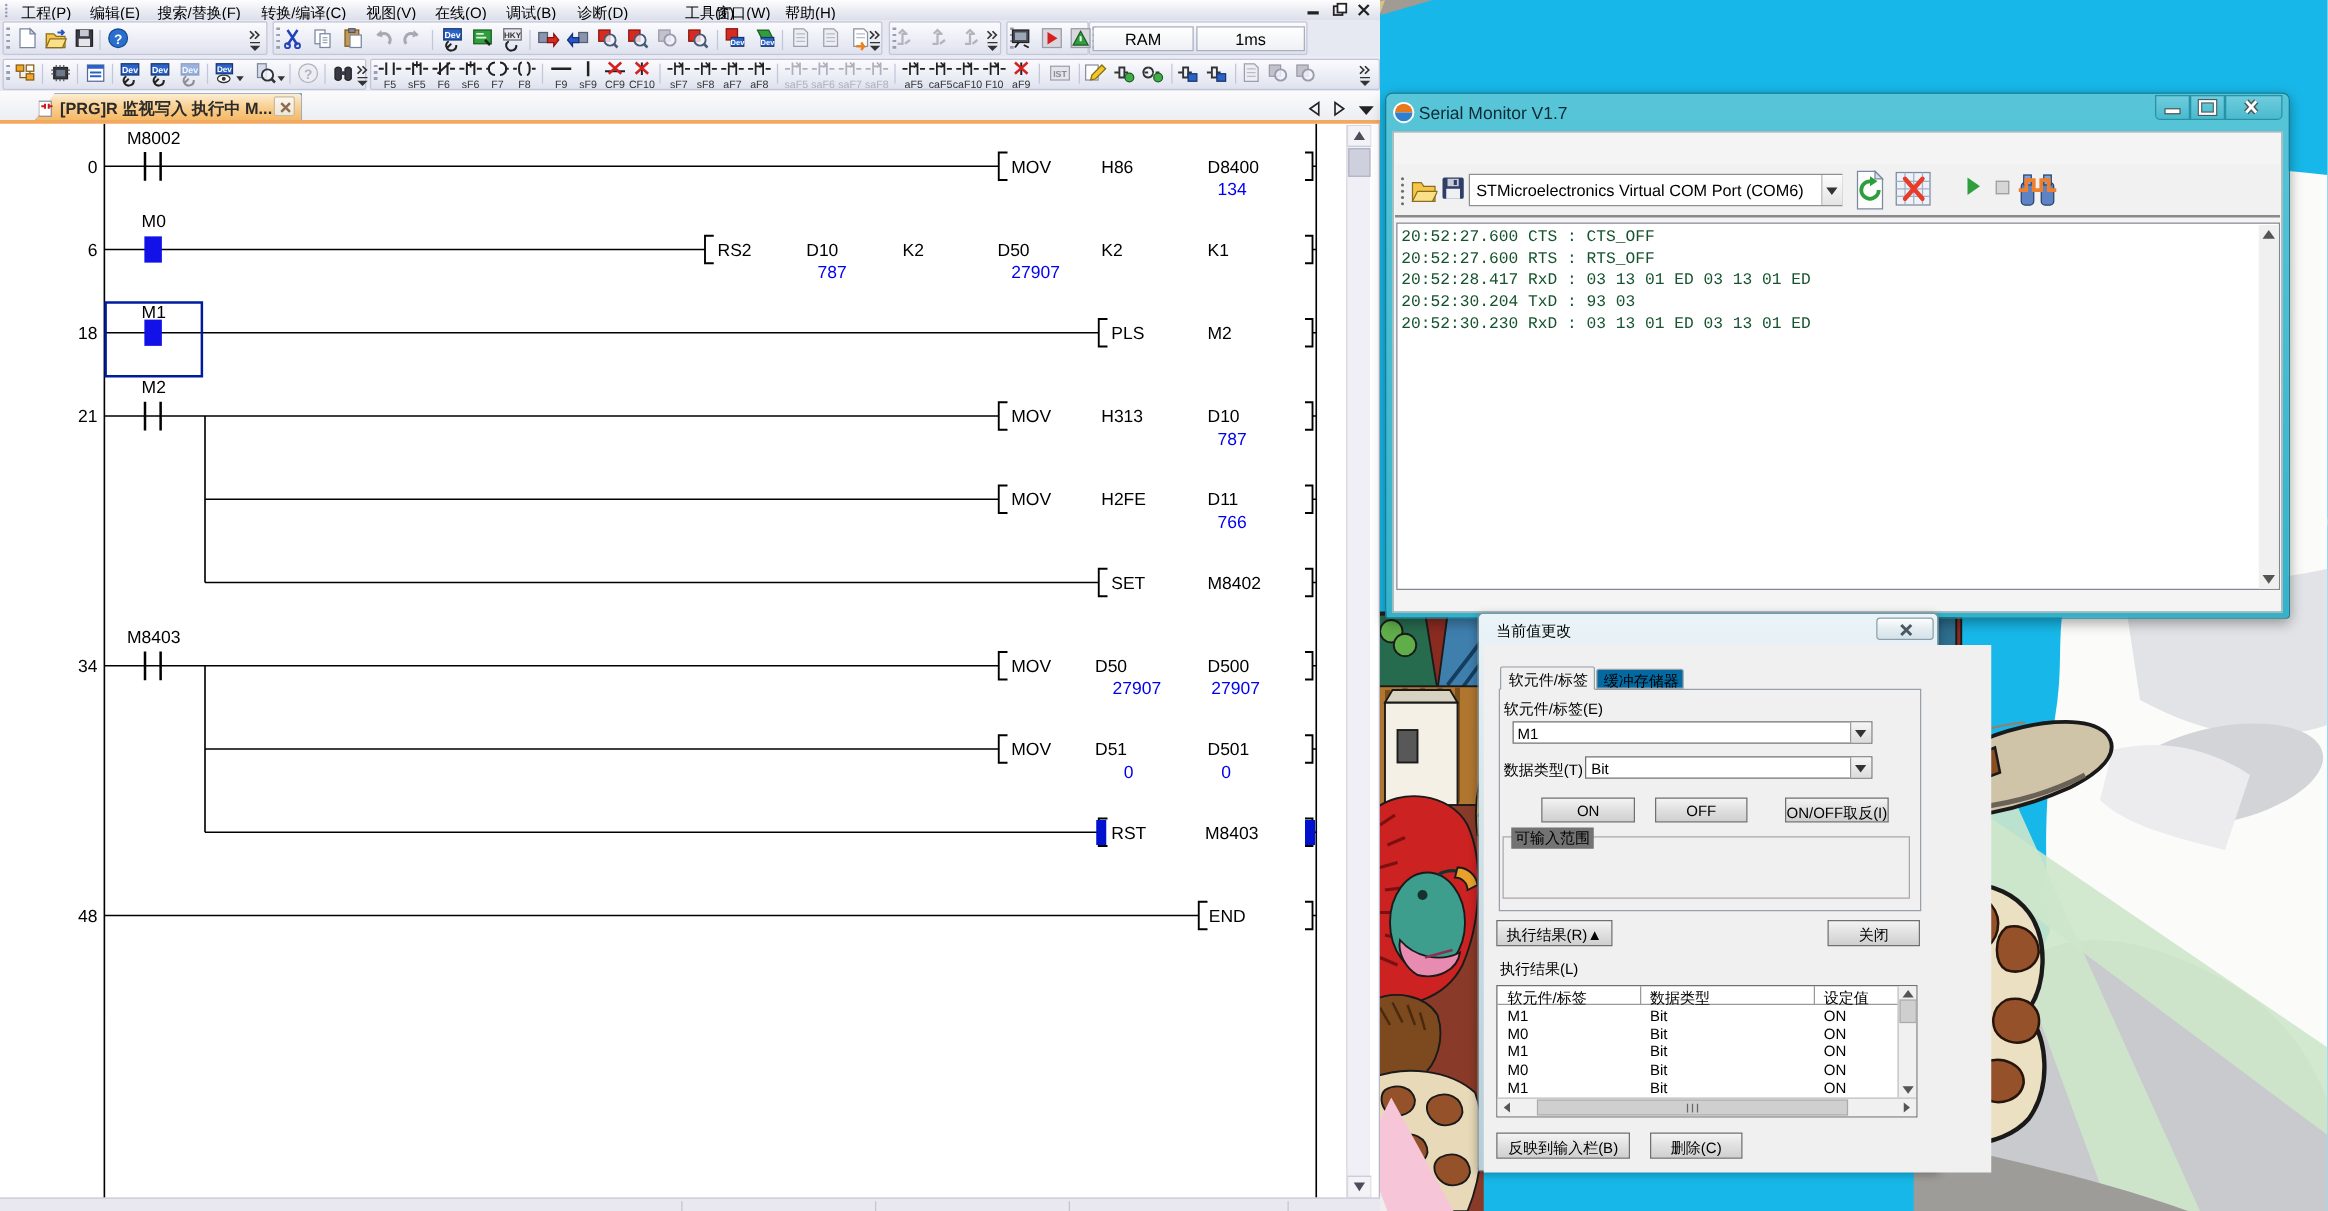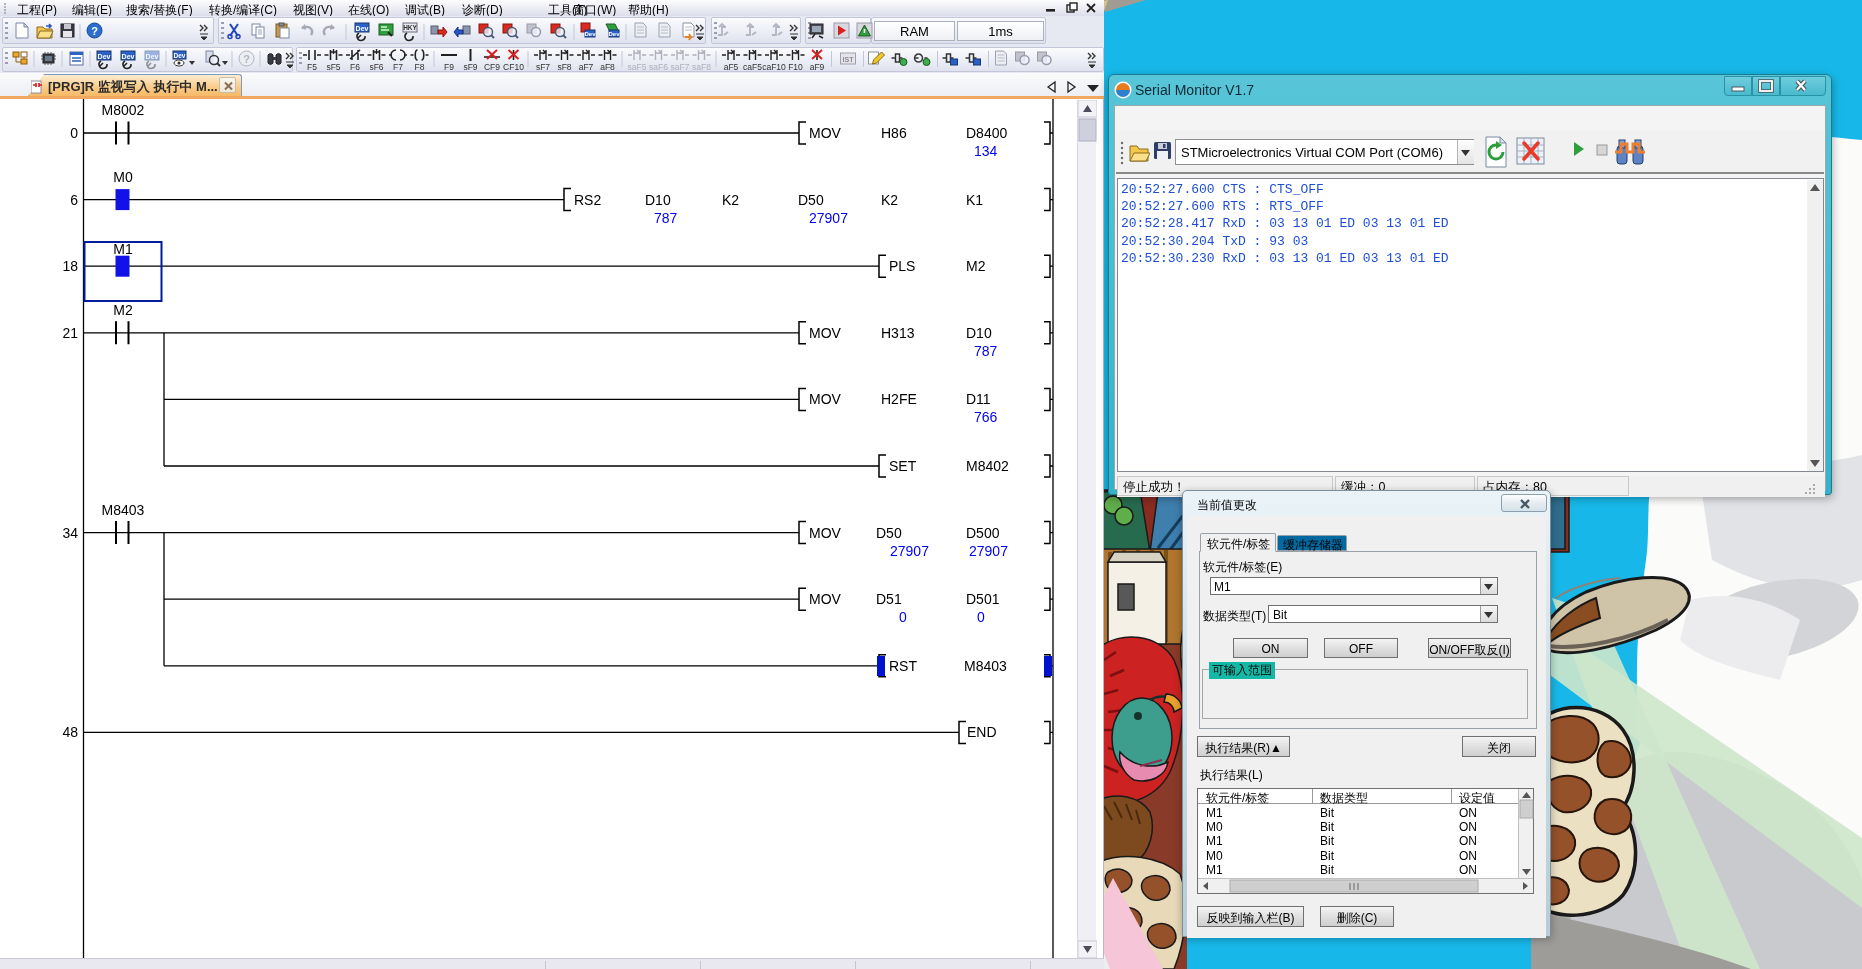--- a/index.html
+++ b/index.html
@@ -35,21 +35,21 @@
 #bottomstrip { position:absolute; left:0; top:958px; width:1104px; height:11px; background:#e9e8f0; border-top:1px solid #c9c9d4; }
 
 #serial { position:absolute; left:1108px; top:74px; width:724px; height:421px;
   background:linear-gradient(#58c5d8,#35b2ca); border:1px solid #1a7c90; border-radius:6px 6px 3px 3px;
   box-shadow:0 3px 10px rgba(0,0,0,0.35); }
 #serialtitle { position:absolute; left:26px; top:7px; font-size:14px; color:#0c2a33; }
 #serialinner { position:absolute; left:5px; top:30px; width:712px; height:385px; background:#f4f4f4; border:1px solid #9aa8ac; }
 
 #dlg { position:absolute; left:1182px; top:490px; width:369px; height:447px;
   background:linear-gradient(#eaf3f8,#c6d9e1 60%,#b6cdd7); border:1px solid #7b909b; border-radius:5px 5px 0 0; box-shadow:0 2px 8px rgba(0,0,0,0.3);text-decoration:underline; }
-#dlgface { position:absolute; left:4px; top:25px; width:359px; height:422px; background:#f0f0f0; }
+#dlgface { position:absolute; left:4px; top:25px; width:406px; height:422px; background:#f0f0f0; }
 .btn { position:absolute; background:linear-gradient(#f4f4f4,#e2e2e2 45%,#cfcfcf); border:1px solid #707070;
   font-size:12px; color:#000; text-align:center; }
 </style>
 </head>
 <body>
 <svg id="wallpaper" class="abs" width="1862" height="969" style="left:0;top:0">
   <rect x="1095" y="0" width="767" height="969" fill="#17b8e9"></rect>
   <polygon points="1103,0 1146,0 1105,12" fill="#a09c94"></polygon>
   <polygon points="1100,2 1108,0 1103,14 1100,18" fill="#d8c18a"></polygon>
   <path d="M1862,415 C1800,430 1730,420 1672,450 C1640,470 1652,520 1646,560 C1634,640 1636,700 1640,745 L1622,785 C1600,825 1575,880 1562,969 L1862,969 Z" fill="#fbfbfa"></path>
@@ -732,53 +732,32 @@
           <rect x="2" y="2" width="10" height="10" fill="#d6d6d6" stroke="#9a9a9a"></rect>
         </svg>
       <svg class="abs" style="left:497px;top:5px" width="38" height="32">
         <rect x="4" y="10" width="10" height="18" rx="3" fill="#5d83c4" stroke="#27406e"></rect>
         <rect x="20" y="10" width="10" height="18" rx="3" fill="#5d83c4" stroke="#27406e"></rect>
         <rect x="6" y="4" width="6" height="8" fill="#7fa3dc" stroke="#27406e"></rect>
         <rect x="22" y="4" width="6" height="8" fill="#7fa3dc" stroke="#27406e"></rect>
         <path d="M2,16 h6 v-8 h6 v8 h6 v-8 h6 v8 h6" fill="none" stroke="#ee7f2d" stroke-width="3"></path>
       </svg>
     </div>
-    <div class="abs" style="left:2px;top:72px;width:707px;height:294px;background:#fff;border:1px solid #828790;font-family:'Liberation Mono',monospace;font-size:13px;line-height:17.2px;color:#1d4ed8">
+    <div class="abs" style="left:2px;top:72px;width:707px;height:294px;background:#fff;border:1px solid #828790;font-family:'Liberation Mono',monospace;font-size:13px;line-height:17.2px;color:#14532d">
       <div class="abs" style="left:3px;top:2px;white-space:pre">20:52:27.600 CTS : CTS_OFF
 20:52:27.600 RTS : RTS_OFF
 20:52:28.417 RxD : 03 13 01 ED 03 13 01 ED
 20:52:30.204 TxD : 93 03
 20:52:30.230 RxD : 03 13 01 ED 03 13 01 ED</div>
       <div class="abs" style="left:689px;top:1px;width:16px;height:291px;background:#f0f0f0">
         <svg width="16" height="291">
             <path d="M8,4 l5,7 h-10 z" fill="#555"></path>
             <path d="M8,287 l5,-7 h-10 z" fill="#555"></path>
           </svg>
       </div>
-    </div>
-    <div class="abs" style="left:2px;top:370px;width:708px;height:21px;background:#f0f0f0;font-size:12.5px;color:#000">
-      <div class="abs" style="left:0;top:0;width:216px;height:20px;border:1px solid #c9c9c9;background:#f0f0f0">
-          <span class="abs" style="left:5px;top:2px">停止成功！</span>
-        </div>
-      <div class="abs" style="left:218px;top:0;width:140px;height:20px;border:1px solid #c9c9c9">
-          <span class="abs" style="left:5px;top:2px">缓冲：0</span>
-        </div>
-      <div class="abs" style="left:360px;top:0;width:152px;height:20px;border:1px solid #c9c9c9">
-          <span class="abs" style="left:5px;top:2px">占内存：80</span>
-        </div>
-      <svg class="abs" style="left:687px;top:7px" width="12" height="12">
-          <g fill="#9a9a9a">
-            <circle cx="10" cy="2" r="1.1"></circle>
-            <circle cx="10" cy="6" r="1.1"></circle>
-            <circle cx="10" cy="10" r="1.1"></circle>
-            <circle cx="6" cy="6" r="1.1"></circle>
-            <circle cx="6" cy="10" r="1.1"></circle>
-            <circle cx="2" cy="10" r="1.1"></circle>
-          </g>
-        </svg>
     </div>
   </div>
 </div>
 <div id="dlg">
   <span class="abs" style="left:14px;top:6px;font-size:12px;color:#000">当前值更改</span>
   <div class="abs" style="left:318px;top:3px;width:46px;height:18px;background:linear-gradient(#fdfefe,#e7eef2 45%,#d5e2e9);border:1px solid #8ba0ac;border-radius:3px">
     <svg width="46" height="18">
         <path d="M19,5 l8,8 M27,5 l-8,8" stroke="#4a5a64" stroke-width="2.4"></path>
       </svg>
   </div>
@@ -803,21 +782,21 @@
       <span class="abs" style="left:4px;top:2px">Bit</span>
       <div class="abs" style="left:211px;top:0;width:17px;height:16px;background:linear-gradient(#f5f5f5,#dcdcdc);border-left:1px solid #9a9a9a"></div>
       <svg class="abs" style="left:211px;top:0" width="17" height="16">
           <path d="M4,6 h9 l-4.5,6 z" fill="#333"></path>
         </svg>
     </div>
     <div class="btn" style="left:46px;top:122px;width:75px;height:20px;padding-top:3px">ON</div>
     <div class="btn" style="left:137px;top:122px;width:74px;height:20px;padding-top:3px">OFF</div>
     <div class="btn" style="left:241px;top:122px;width:83px;height:20px;padding-top:3px">ON/OFF取反(I)</div>
     <div class="abs" style="left:15px;top:153px;width:326px;height:50px;border:1px solid #a8a8a8"></div>
-    <span class="abs" style="left:22px;top:146px;background:#14b8a6;padding:0 3px">可输入范围</span>
+    <span class="abs" style="left:22px;top:146px;background:#737373;padding:0 3px">可输入范围</span>
     <div class="btn" style="left:10px;top:220px;width:93px;height:21px;padding-top:3px">执行结果(R)▲</div>
     <div class="btn" style="left:275px;top:220px;width:74px;height:21px;padding-top:3px">关闭</div>
     <span class="abs" style="left:13px;top:251px">执行结果(L)</span>
     <div class="abs" style="left:10px;top:272px;width:337px;height:106px;background:#fff;border:1px solid #707070">
       <div class="abs" style="left:0;top:0;width:335px;height:15px;border-bottom:1px solid #9a9a9a">
         <span class="abs" style="left:8px;top:1px">软元件/标签</span>
         <span class="abs" style="left:122px;top:1px">数据类型</span>
         <span class="abs" style="left:261px;top:1px">设定值</span>
         <div class="abs" style="left:114px;top:0;width:1px;height:15px;background:#9a9a9a"></div>
         <div class="abs" style="left:253px;top:0;width:1px;height:15px;background:#9a9a9a"></div>

